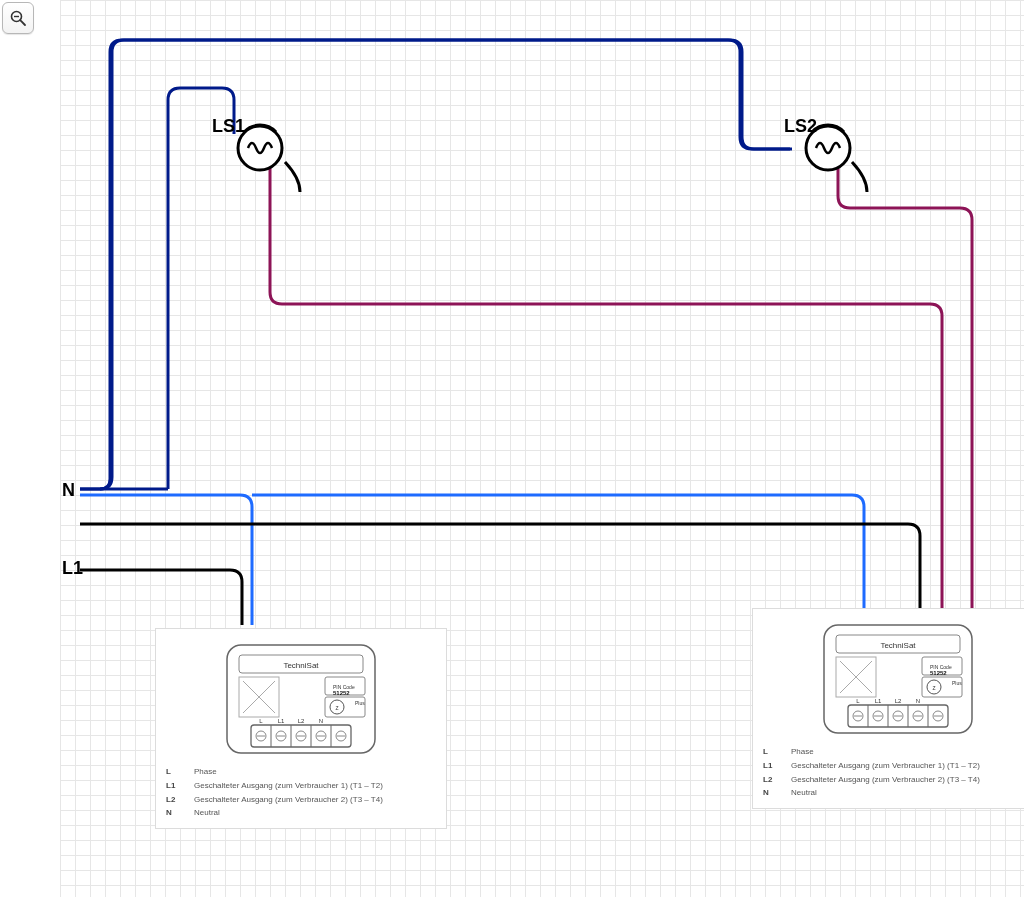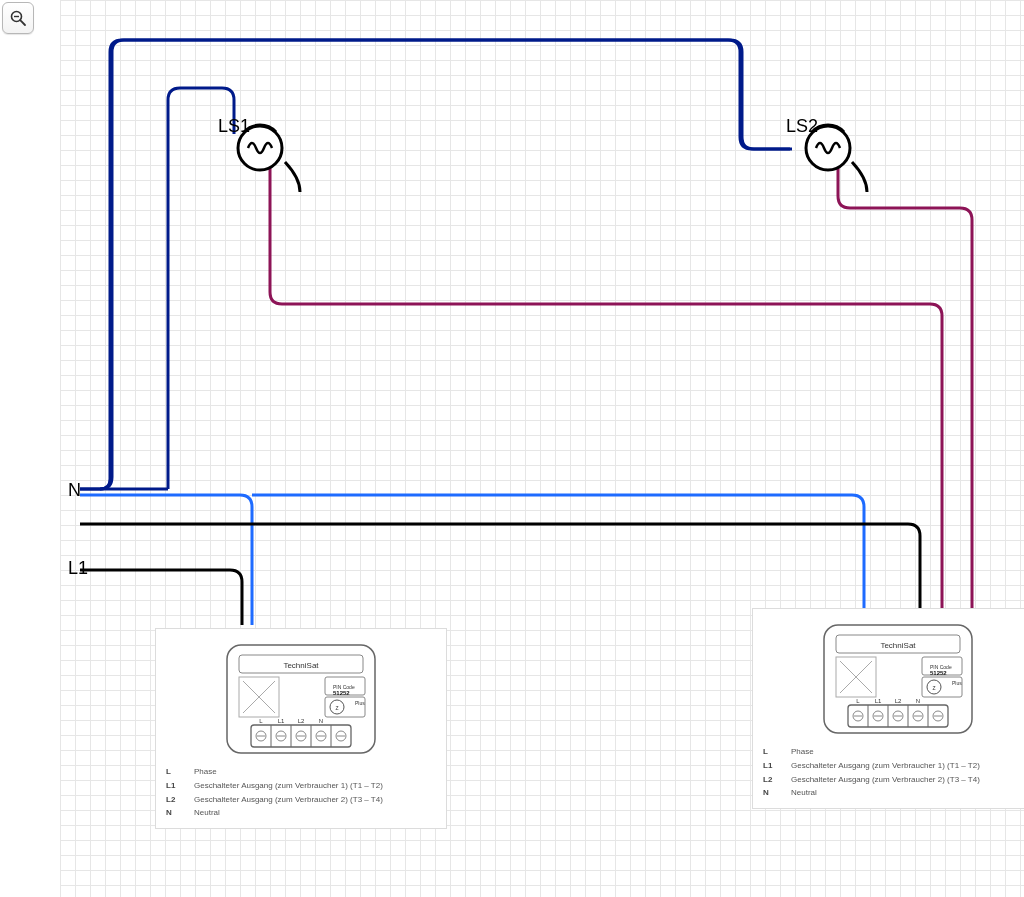--- a/index.html
+++ b/index.html
@@ -51,23 +51,22 @@
     top: 0;
     width: 1024px;
     height: 897px;
     pointer-events: none;
   }
 
   
   .lbl {
     position: absolute;
     font-size: 18px;
-    font-weight: 400;
+    font-weight: 700;
     color: #000;
-    margin-left: 6px;
   }
 
   
   .device-box {
     position: absolute;
     width: 270px;
     border: 1px solid #dcdcdc;
     background: #ffffff;
     padding: 10px 10px 6px 10px;
   }
@@ -251,21 +250,21 @@
     <path d="M 244 132 A 22 22 0 0 1 276 132" fill="none" stroke="#000" stroke-width="3"></path>
   </g>
   <g>
     <circle cx="828" cy="148" r="22" fill="#fff" stroke="#000" stroke-width="3"></circle>
     <path d="M 816 148 q 4 -10 8 0 q 4 10 8 0 q 4 -10 8 0" fill="none" stroke="#000" stroke-width="2.5"></path>
     <path d="M 812 132 A 22 22 0 0 1 844 132" fill="none" stroke="#000" stroke-width="3"></path>
   </g>
 </svg>
 
 <div class="lbl" style="left:212px; top:116px;">LS1</div>
-<div class="lbl" style="left:780px; top:116px;">LS2</div>
+<div class="lbl" style="left:740px; top:116px;padding-left:44px;">LS2</div>
 <div class="lbl" style="left:62px; top:480px;">N</div>
 <div class="lbl" style="left:62px; top:558px;">L1</div>
 
 <div class="device-box" style="left:155px; top:628px;">
   <svg class="device-img" width="160" height="120" viewBox="0 0 160 120">
     <rect x="6" y="6" width="148" height="108" rx="14" fill="#fff" stroke="#666" stroke-width="1.5"></rect>
     <rect x="18" y="16" width="124" height="18" rx="3" fill="#fff" stroke="#888" stroke-width="1"></rect>
     <text x="80" y="29" text-anchor="middle" font-size="8" fill="#333">TechniSat</text>
 
     <rect x="104" y="38" width="40" height="18" rx="2" fill="#fff" stroke="#888"></rect>

